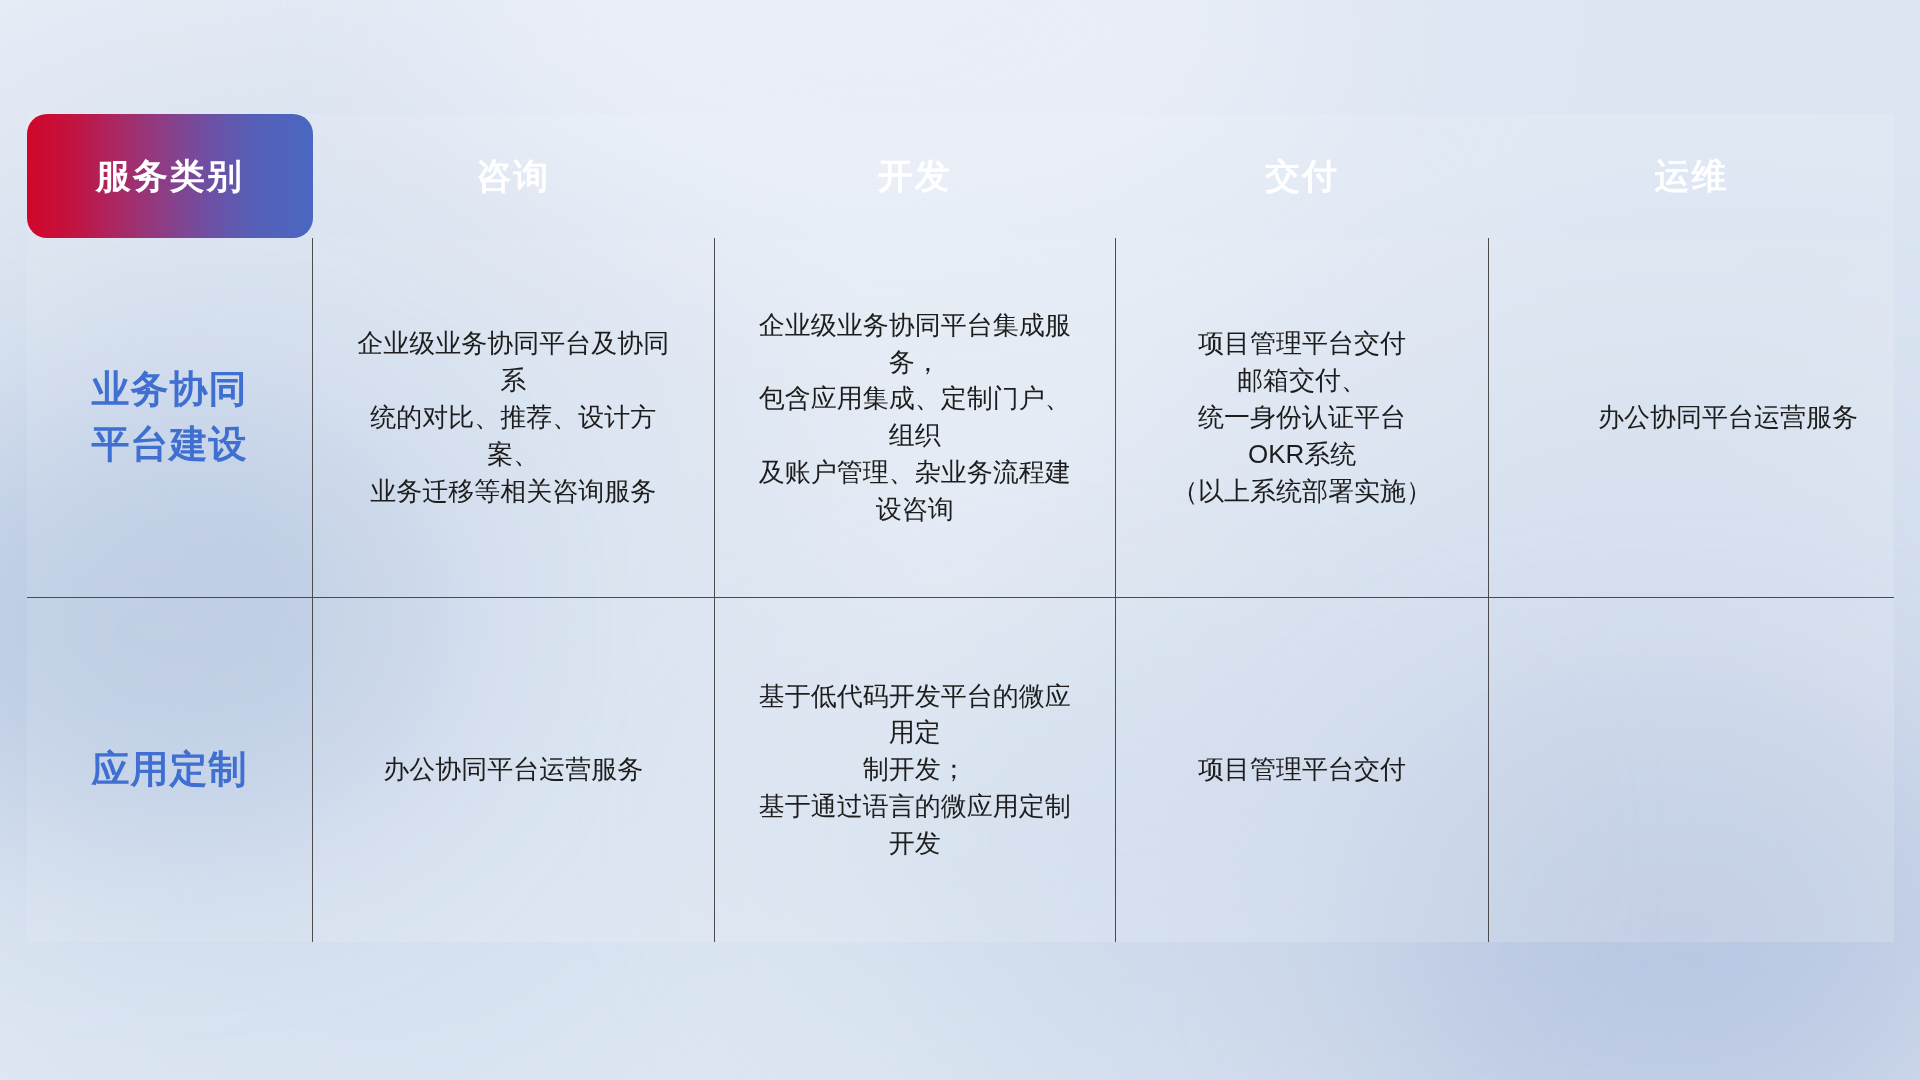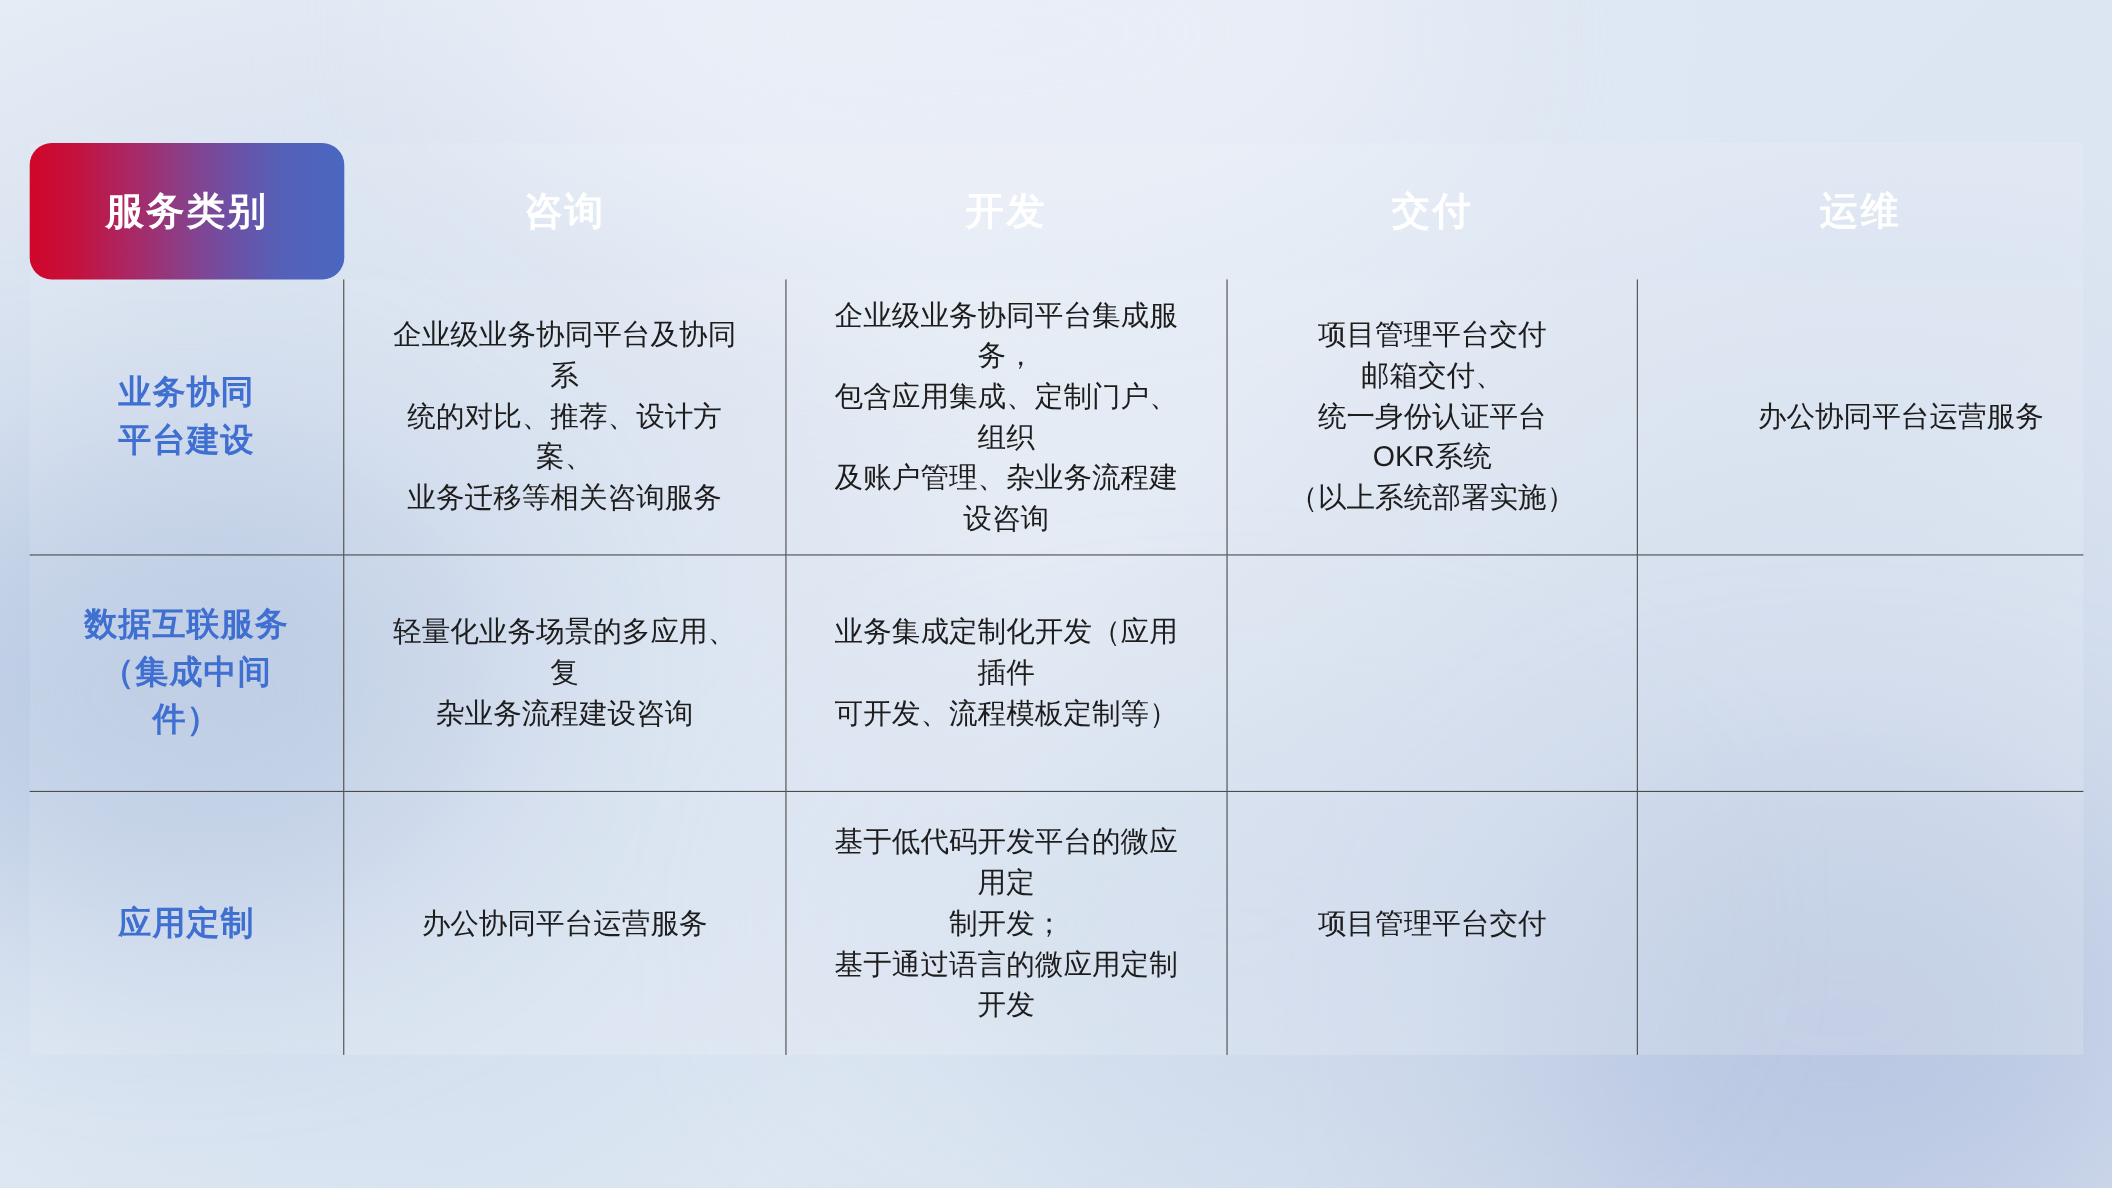--- a/index.html
+++ b/index.html
@@ -33,21 +33,21 @@
   .bg-blob.b4 { left: 420px; top: -180px; width: 900px; height: 420px; background: rgba(236,240,248,0.7); }
 
   .slide {
     position: absolute;
     inset: 0;
   }
 
   .table-wrap {
     position: absolute;
     left: 27px;
-    top: 130px;
+    top: 114px;
     width: 1867px;
     height: 828px;
   }
 
   table.svc-table {
     width: 100%;
     height: 100%;
     border-collapse: collapse;
     table-layout: fixed;
     background: rgba(255,255,255,0.10);
@@ -99,21 +99,21 @@
     line-height: 1.42;
     color: #1d1d1d;
     text-align: center;
     vertical-align: middle;
     padding: 14px 36px;
     background: rgba(255,255,255,0.07);
   }
   tbody tr > td:first-child {
     color: #3f6fd0;
     font-weight: bold;
-    font-size: 30px;
+    font-size: 38px;
     line-height: 1.45;
     letter-spacing: 1px;
     border-left: none;
     background: transparent;
   }
   tbody tr:first-child td { border-top: none; }
   tbody tr:last-child td { border-bottom: none; }
   tbody tr > td:last-child { border-right: none; text-align: right; }
 
   
@@ -181,40 +181,20 @@
             <span class="cell-text">项目管理平台交付
 邮箱交付、
 统一身份认证平台
 OKR系统
 （以上系统部署实施）</span>
           </td>
           <td>
             <span class="cell-text">办公协同平台运营服务</span>
           </td>
         </tr>
-        <tr class="r2">
-          <td>
-            <span class="cell-text">数据互联服务
-（集成中间件）</span>
-          </td>
-          <td>
-            <span class="cell-text">轻量化业务场景的多应用、复
-杂业务流程建设咨询</span>
-          </td>
-          <td>
-            <span class="cell-text">业务集成定制化开发（应用插件
-可开发、流程模板定制等）</span>
-          </td>
-          <td>
-            <span class="cell-text"></span>
-          </td>
-          <td>
-            <span class="cell-text"></span>
-          </td>
-        </tr>
         <tr class="r3">
           <td>
             <span class="cell-text">应用定制</span>
           </td>
           <td>
             <span class="cell-text">办公协同平台运营服务</span>
           </td>
           <td>
             <span class="cell-text">基于低代码开发平台的微应用定
 制开发；

